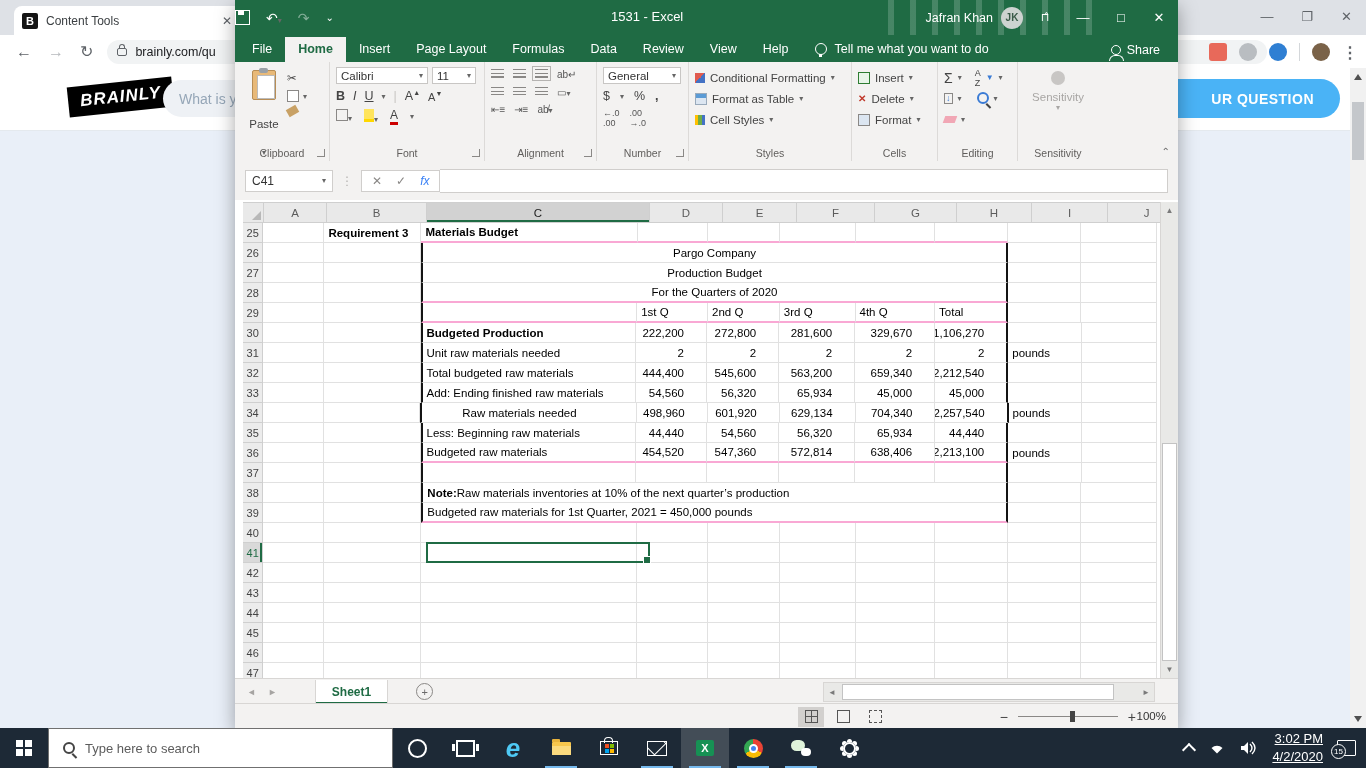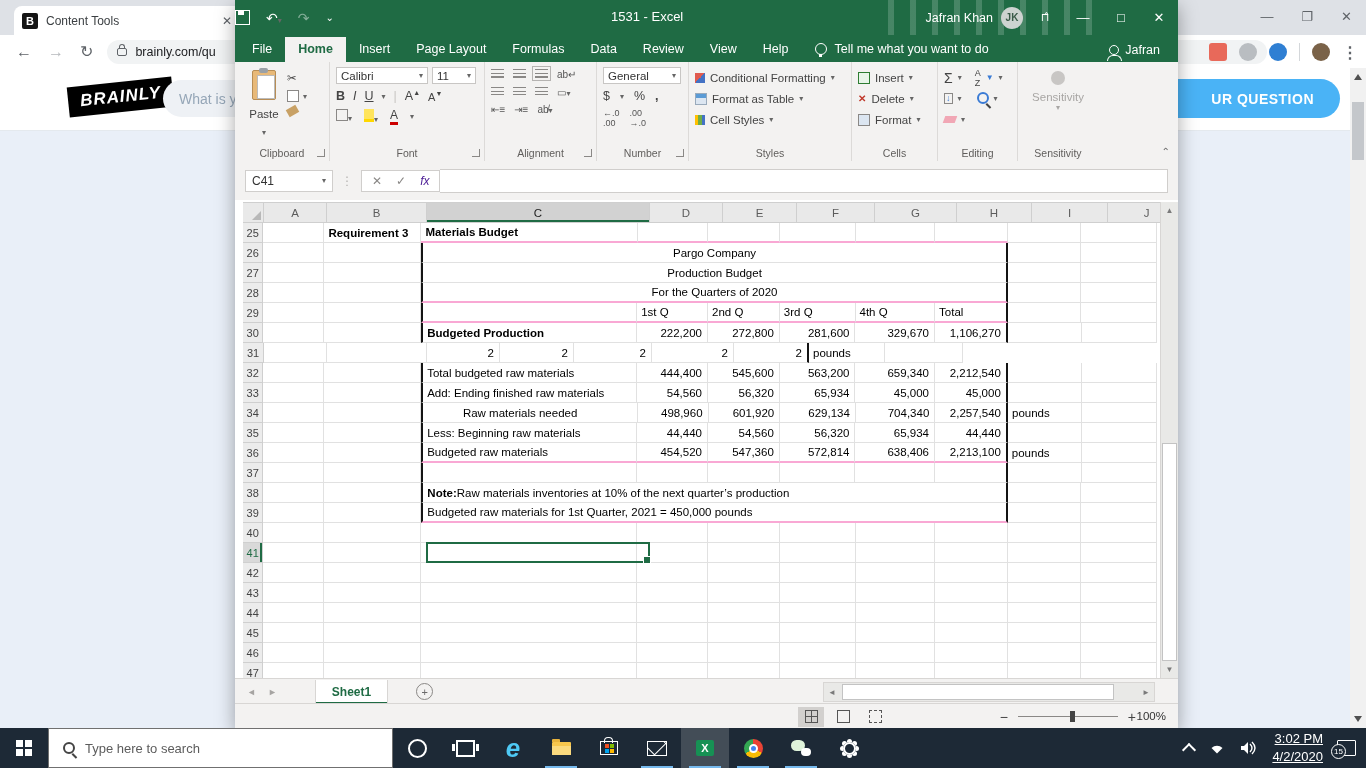--- a/index.html
+++ b/index.html
@@ -58,21 +58,21 @@
   .share{position:absolute;right:18px;bottom:5px;display:flex;gap:6px;align-items:center;}
   .person{width:8px;height:8px;border:1.5px solid #fff;border-radius:50%;position:relative;}
   .person::after{content:"";position:absolute;left:-3px;top:9px;width:13px;height:5px;border:1.5px solid #fff;border-bottom:none;border-radius:6px 6px 0 0;}
   
   .ribbon{left:0;top:62px;width:100%;height:99px;background:#f3f2f1;border-bottom:1px solid #d8d6d4;display:flex;}
   .rgroup{position:relative;border-right:1px solid #dcdad8;padding:5px 6px 18px;box-sizing:border-box;height:100%;}
   .glabel{position:absolute;bottom:2px;left:0;width:100%;text-align:center;font-size:10.5px;color:#605e5c;}
   .launch{position:absolute;bottom:4px;right:4px;width:7px;height:7px;border-right:1.5px solid #8a8886;border-bottom:1.5px solid #8a8886;}
   .rbtn{font-size:11.5px;color:#444;display:flex;align-items:center;gap:4px;}
   .chev{font-size:8px;color:#666;}
-  .paste-big{width:46px;display:flex;flex-direction:column;align-items:center;font-size:11.5px;color:#444;gap:8px;padding-top:3px;}
+  .paste-big{width:46px;display:flex;flex-direction:column;align-items:center;font-size:11.5px;color:#444;gap:18px;padding-top:3px;}
   .clipb{width:22px;height:28px;background:#e8b978;border:1px solid #b78d55;border-radius:2px;position:relative;}
   .clipb::before{content:"";position:absolute;left:4px;top:4px;width:16px;height:22px;background:#fff;border:1px solid #bbb;}
   .clipb::after{content:"";position:absolute;left:6px;top:-3px;width:9px;height:5px;background:#9aa0a6;border-radius:2px;}
   .smallcol{display:flex;flex-direction:column;gap:5px;padding-top:4px;}
   .combo{background:#fff;border:1px solid #c8c6c4;font-size:11.5px;color:#333;display:flex;align-items:center;justify-content:space-between;padding:1px 4px;height:17px;box-sizing:border-box;}
   .fontrow{display:flex;gap:8px;align-items:center;margin-top:5px;font-size:12.5px;color:#444;}
   .lines{width:13px;height:9px;background:repeating-linear-gradient(#8a8886 0 1.3px,transparent 1.3px 3.6px);}
   .sq{display:inline-block;width:10px;height:10px;}
   .stylebtn{display:flex;align-items:center;gap:5px;font-size:11.5px;color:#444;height:21px;}
   .sens{color:#a8a6a4;text-align:center;font-size:11.5px;}
@@ -92,21 +92,21 @@
   .corner{position:relative;}
   .corner::after{content:"";position:absolute;right:2px;bottom:2px;border-left:9px solid transparent;border-bottom:9px solid #b8b8b8;}
   .rows{position:absolute;left:8px;top:23px;width:914px;height:455px;}
   .srow{display:flex;height:20px;}
   .cell{box-sizing:border-box;border-right:1px solid #e1e1e1;border-bottom:1px solid #e1e1e1;
     font-size:11.5px;color:#000;display:flex;align-items:center;overflow:hidden;white-space:nowrap;background:#fff;}
   .rn{background:#ececec;border-right:1px solid #cfcfcf;border-bottom:1px solid #cfcfcf;color:#444;
     font-size:11px;display:flex;align-items:center;justify-content:center;box-sizing:border-box;}
   .rn.active{background:#d9d9d9;box-shadow:inset -2px 0 0 #1f6b44;color:#1f6b44;}
   .b{font-weight:bold;}
-  .num{justify-content:flex-end;padding-right:5px;}
+  .num{justify-content:flex-end;padding-right:22px;}
   .lft{padding-left:4px;}
   .ctr{justify-content:center;}
   .bl{border-left:2px solid #141414;}
   .br{border-right:2px solid #141414;}
   .bb{border-bottom:2px solid #f9a8d4;}
   .sel{position:absolute;border:2px solid #1f6b44;box-sizing:border-box;}
   .handle{position:absolute;right:-3px;bottom:-3px;width:6px;height:6px;background:#1f6b44;border:1px solid #fff;}
   .vscroll{position:absolute;right:0;top:2px;width:17px;height:476px;background:#e9e9e7;border-left:1px solid #d8d6d4;}
   .vscroll .arr{width:17px;height:17px;display:flex;align-items:center;justify-content:center;color:#7a7a7a;font-size:8px;}
   .vthumb{position:absolute;left:1px;top:241px;width:15px;height:218px;background:#fff;border:1px solid #c3c3c3;box-sizing:border-box;}
@@ -253,21 +253,21 @@
           <div class="rtab">Review</div>
           <div class="rtab">View</div>
           <div class="rtab">Help</div>
         </div>
       <div class="tellme">
         <div class="bulb"></div>
         <span>Tell me what you want to do</span>
       </div>
       <div class="share">
         <div class="person"></div>
-        <span>Jafran</span>
+        <span>Share</span>
       </div>
     </div>
 
     <div class="abs ribbon">
       <div class="rgroup" style="width:95px;">
         <div style="display:flex;">
           <div class="paste-big">
             <div class="clipb"></div>
             <span>Paste</span>
               <span class="chev">▾</span>
@@ -430,21 +430,21 @@
 
     <div class="abs fbar">
       <div class="namebox">
         <span>C41</span>
         <span class="chev">▾</span>
       </div>
       <div class="fx-dots">⋮</div>
       <div class="fxbtns">
         <span>✕</span>
         <span>✓</span>
-        <span style="font-style:italic;color:#4c1d95;">fx</span>
+        <span style="font-style:italic;color:#3b82f6;">fx</span>
       </div>
       <div class="ffield"></div>
     </div>
 
     <div class="abs gridwrap">
       <div class="colhdrs" id="colhdrs">
           <div class="ch corner" style="width: 21px;"></div>
           <div class="ch" style="width: 63px;">A</div>
           <div class="ch" style="width: 100px;">B</div>
           <div class="ch active" style="width: 223px;">C</div>
@@ -517,20 +517,21 @@
             <div class="cell num" style="width: 78px;">281,600</div>
             <div class="cell num" style="width: 82px;">329,670</div>
             <div class="cell num br" style="width: 75px;">1,106,270</div>
             <div class="cell lft" style="width: 76px;"></div>
             <div class="cell" style="width: 78px;"></div>
           </div>
           <div class="srow">
             <div class="rn" style="width: 21px;">31</div>
             <div class="cell" style="width: 63px;"></div>
             <div class="cell" style="width: 100px;"></div>
+            <div class="cell bl lft" style="width: 223px;">Unit raw materials needed</div>
             <div class="cell num" style="width: 73px;">2</div>
             <div class="cell num" style="width: 74px;">2</div>
             <div class="cell num" style="width: 78px;">2</div>
             <div class="cell num" style="width: 82px;">2</div>
             <div class="cell num br" style="width: 75px;">2</div>
             <div class="cell lft" style="width: 76px;">pounds</div>
             <div class="cell" style="width: 78px;"></div>
           </div>
           <div class="srow">
             <div class="rn" style="width: 21px;">32</div>

